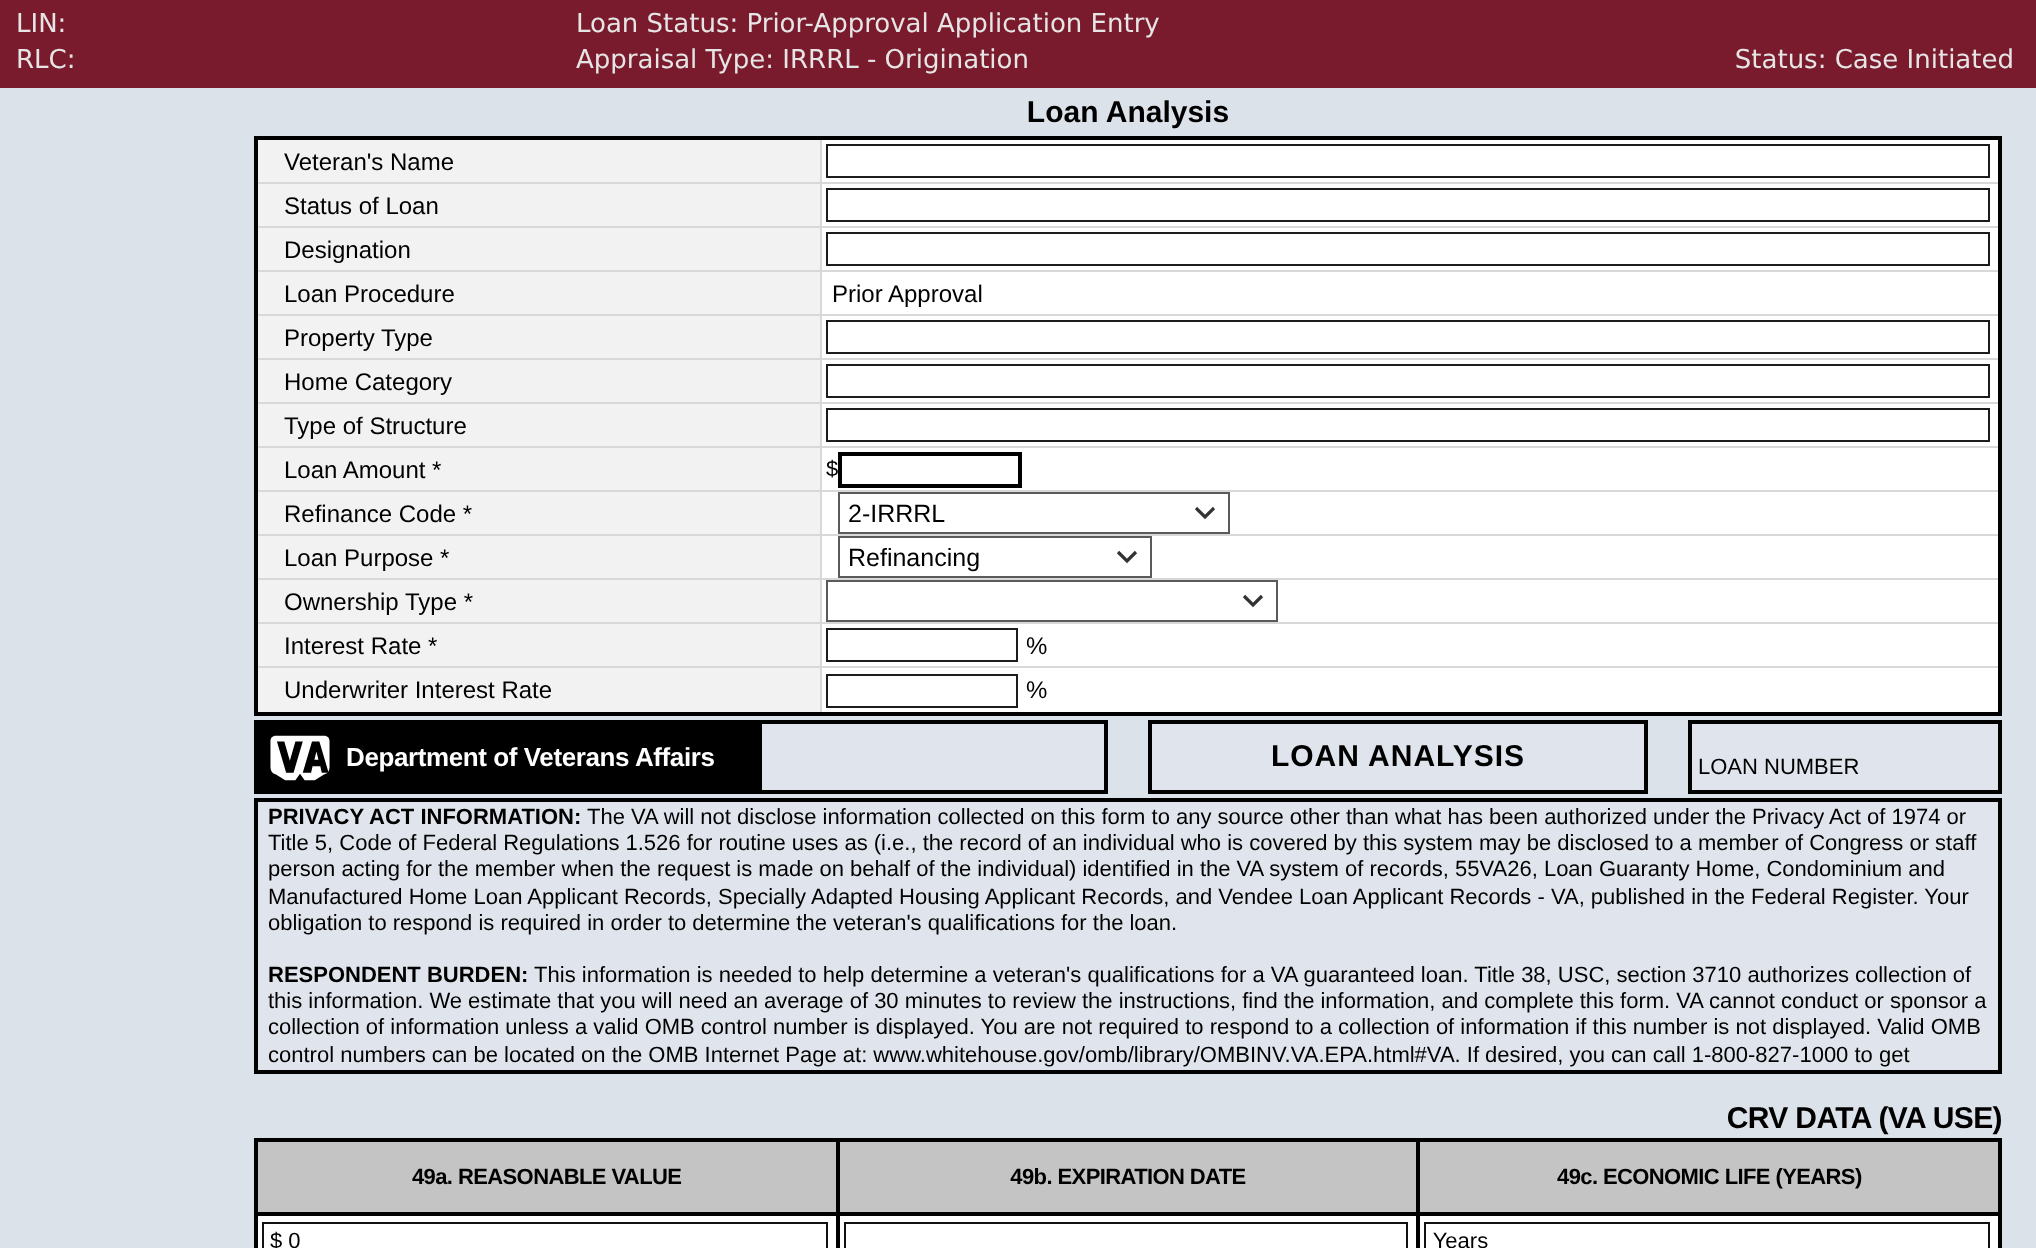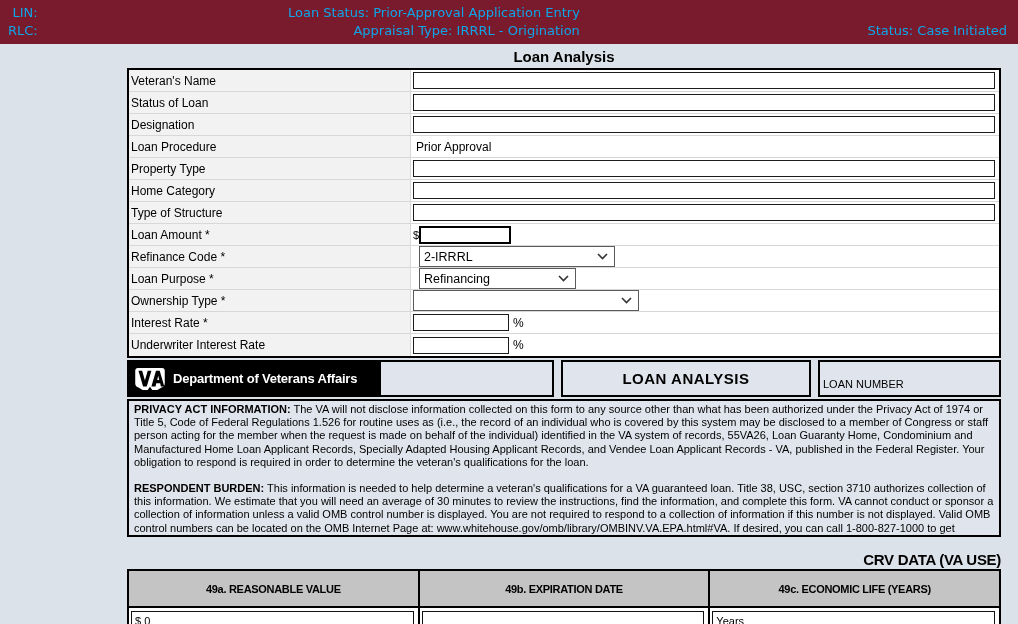--- a/index.html
+++ b/index.html
@@ -5,60 +5,60 @@
   * { box-sizing: border-box; }
   html,body { margin:0; padding:0; }
   body {
     width:1018px; height:624px; overflow:hidden;
     background:#dce2e9;
     font-family:"Liberation Sans", sans-serif;
     color:#000;
   }
   
   .topbar {
-    position:relative; height:44px; background:#7a1b2d; color:#0ea5e9;
-    font-family:"DejaVu Sans", sans-serif; font-size:13px; line-height:18px;text-align:right;
+    position:relative; height:44px; background:#7a1b2d; color:#e5e5e5;
+    font-family:"DejaVu Sans", sans-serif; font-size:13px; line-height:18px;
   }
   .tb-left  { position:absolute; left:8px;  top:4px; }
   .tb-center{ position:absolute; left:288px; top:4px; }
   .tb-right { position:absolute; right:11px; top:22px; }
   
   .page-title {
     margin-left:127px; width:874px; text-align:center;
     font-weight:bold; font-size:15px; padding:4px 0 3px;
   }
   .main { margin-left:127px; width:874px; }
   
   .ftable { background:#fff; border:2px solid #000; }
   .frow { display:flex; height:22px; align-items:center; border-bottom:1px solid #d8d8d8; }
   .frow:last-child { border-bottom:none; }
   .flabel {
     width:282px; height:100%; background:#f2f2f2; border-right:1px solid #d8d8d8;
-    display:flex; align-items:center; padding-left:2px; font-size:12px; flex-shrink:0;
+    display:flex; align-items:center; padding-left:13px; font-size:12px; flex-shrink:0;
   }
   .fctrl { flex:1; display:flex; align-items:center; padding-left:2px; height:100%; }
   .tin {
     border:1.5px solid #1c1c1c; background:#fff; height:17px;
     font-family:"Liberation Sans", sans-serif; font-size:12px; padding:0 2px; outline:none;
   }
   .full { flex:1; margin-right:4px; }
   .money { width:92px; border:2px solid #000; height:18px; }
   .small { width:96px; }
   .static-val { font-size:12px; padding-left:3px; }
   .pfx { font-size:11px; }
   .sfx { font-size:12px; margin-left:4px; }
   .sel {
     height:21px; border:1px solid #5a5a5a; background:#fff;
     display:flex; align-items:center; justify-content:space-between;
     font-size:12.5px; padding:0 6px 0 4px;
   }
   .sel .chev { flex-shrink:0; margin-left:6px; }
   .ml6 { margin-left:6px; }
   
-  .vahead { display:flex; gap:7px; margin-top:2px; height:37px; }
+  .vahead { display:flex; gap:20px; margin-top:2px; height:37px; }
   .vacell { border:2px solid #000; background:#e0e4ec; }
   .vacell-agency { width:427px; display:flex; align-items:stretch; }
   .va-banner {
     width:252px; background:#000; color:#fff; display:flex; align-items:center;
     gap:7px; padding-left:5px; font-weight:bold; font-size:13px; letter-spacing:-0.2px;
   }
   .vacell-title {
     width:250px; display:flex; align-items:center; justify-content:center;
     font-weight:bold; font-size:15px; letter-spacing:0.5px;
   }

